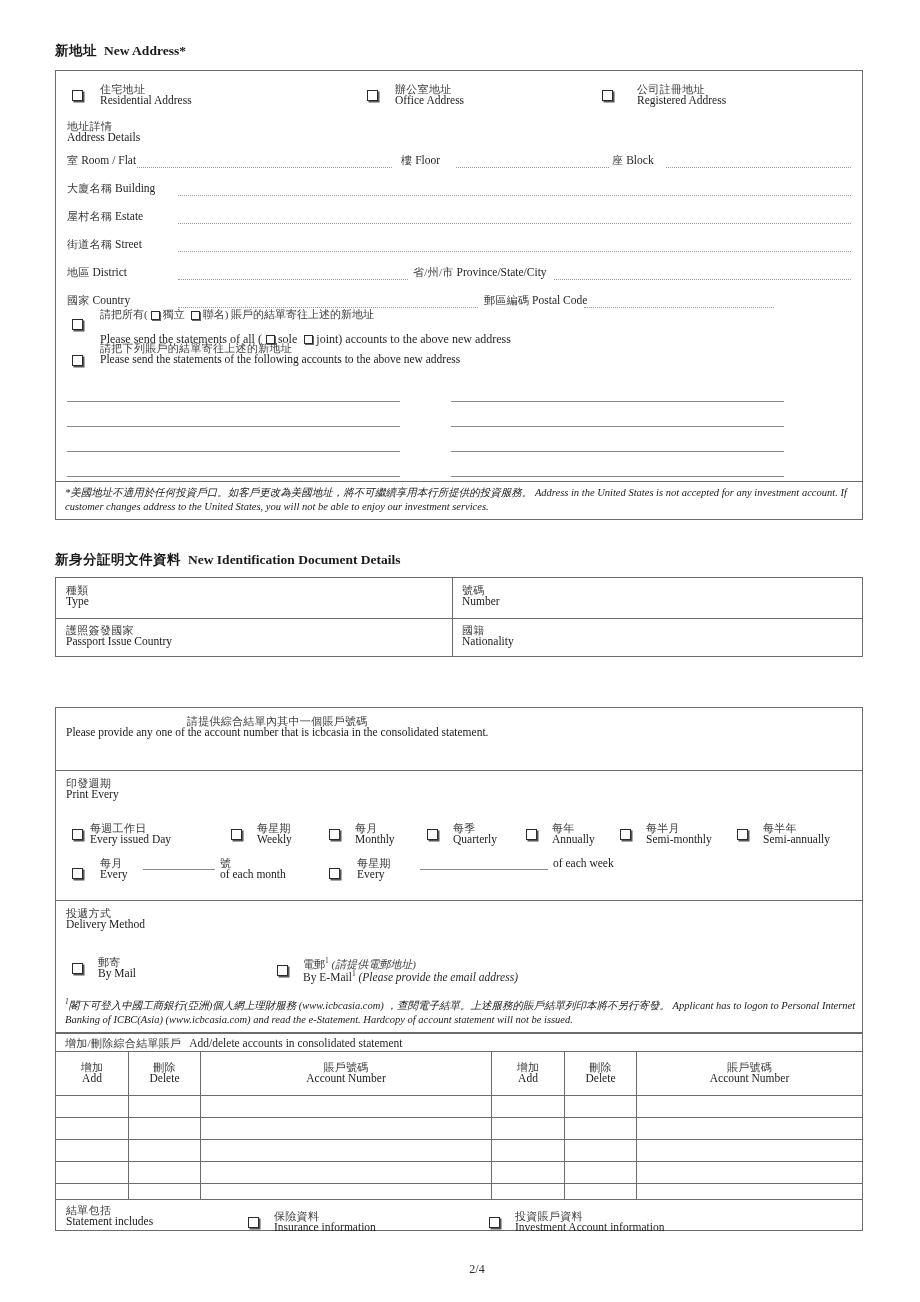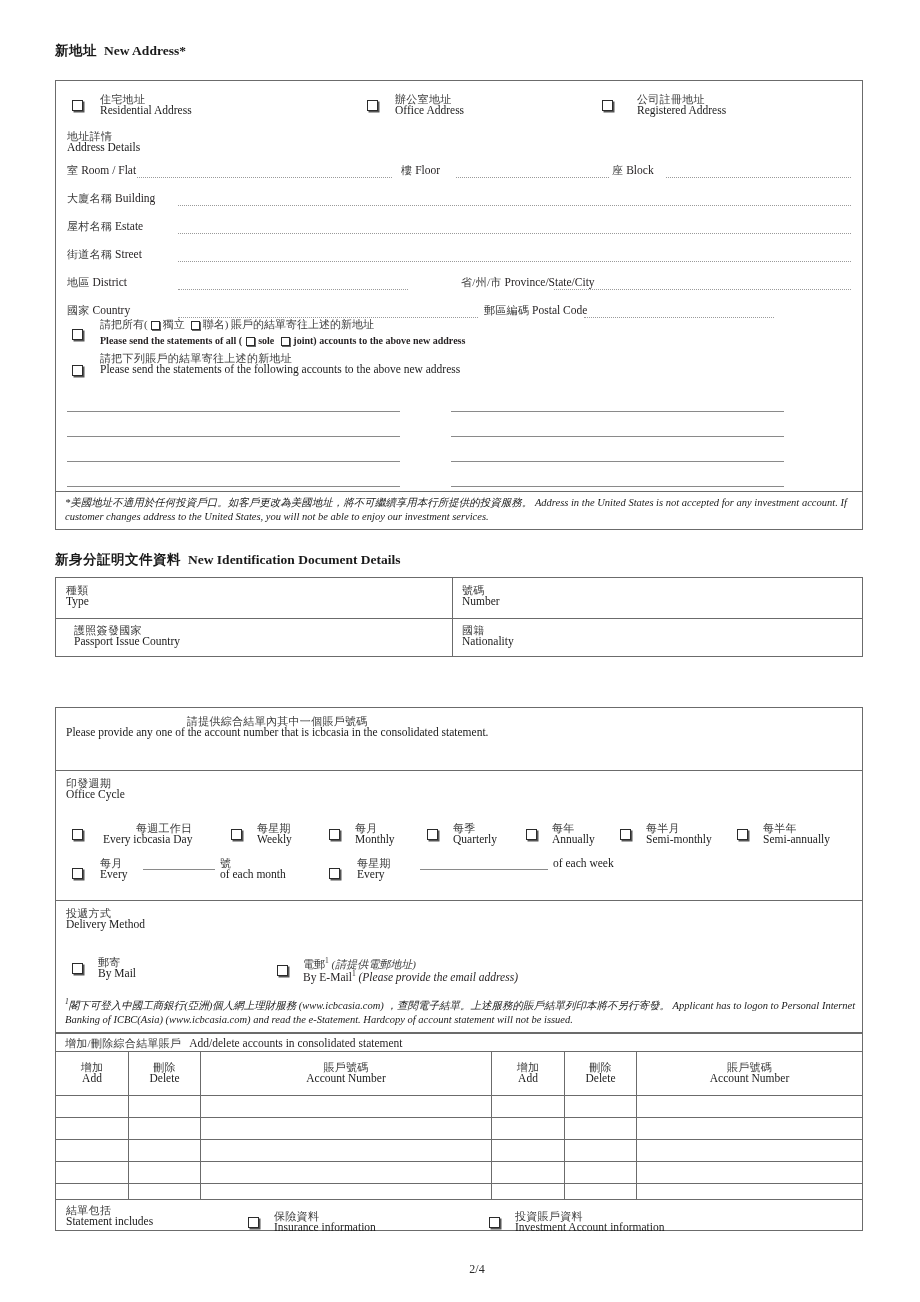--- a/index.html
+++ b/index.html
@@ -95,21 +95,21 @@
 </style>
 </head>
 <body>
 
 <div class="page">
 
   <div class="sec-head" style="left:55px; top:41px;">
     <span class="cn">新地址</span><span class="en">New Address*</span>
   </div>
 
-  <div class="box" style="left:55px; top:80px; width:808px; height:450px;">
+  <div class="box" style="left:55px; top:70px; width:808px; height:450px;">
 
     <div class="abs" style="left:16px; top:13px;">
       <span class="cbx"></span>
       <span class="bil" style="display:inline-block; margin-left:13px; vertical-align:middle;">
         <span class="cn">住宅地址</span>
         <span class="en">Residential Address</span>
       </span>
     </div>
 
     <div class="abs" style="left:311px; top:13px;">
@@ -168,21 +168,21 @@
       <span class="en">Street</span>
     </div>
     <div class="rule dot" style="left:122px; top:180px; width:673px;"></div>
 
     <div class="abs inl" style="left:11px; top:194px;">
       <span class="cn">地區</span>
       <span class="en">District</span>
     </div>
     <div class="rule dot" style="left:122px; top:208px; width:230px;"></div>
 
-    <div class="abs inl" style="left:357px; top:194px;margin-left:48px;">
+    <div class="abs inl" style="left:357px; top:194px;">
       <span class="cn">省/州/市</span>
       <span class="en">Province/State/City</span>
     </div>
     <div class="rule dot" style="left:498px; top:208px; width:297px;"></div>
 
     <div class="abs inl" style="left:11px; top:222px;">
       <span class="cn">國家</span>
       <span class="en">Country</span>
     </div>
     <div class="rule dot" style="left:122px; top:236px; width:300px;"></div>
@@ -193,21 +193,21 @@
     </div>
     <div class="rule dot" style="left:528px; top:236px; width:190px;"></div>
 
     <div class="abs" style="left:16px; top:243px;">
       <span class="cbx"></span>
     </div>
     <div class="abs" style="left:44px; top:238px; line-height:1.05;">
       <div style="font-size:11px; color:#3c3c3c; white-space:nowrap;">
         <span>請把所有(</span><span class="cbx sm" style="margin:0 3px;"></span><span>獨立</span><span class="cbx sm" style="margin:0 3px 0 6px;"></span><span>聯名</span><span>) 賬戶的結單寄往上述的新地址</span>
       </div>
-      <div style="font-size:10px; white-space:nowrap; margin-top:5px;font-weight:bold;">
+      <div style="font-size:12px; white-space:nowrap; margin-top:12px;">
         <span>Please send the statements of all (</span><span class="cbx sm" style="margin:0 3px 0 4px;"></span><span>sole</span><span class="cbx sm" style="margin:0 3px 0 7px;"></span><span>joint</span><span>) accounts to the above new address</span>
       </div>
     </div>
 
     <div class="abs" style="left:16px; top:279px;">
       <span class="cbx"></span>
     </div>
     <div class="abs bil" style="left:44px; top:272px;">
       <span class="cn">請把下列賬戶的結單寄往上述的新地址</span>
       <span class="en">Please send the statements of the following accounts to the above new address</span>
@@ -239,21 +239,21 @@
     <div class="hdiv" style="left:0; top:40px; width:806px;"></div>
 
     <div class="abs bil" style="left:10px; top:7px;">
       <span class="cn">種類</span>
       <span class="en">Type</span>
     </div>
     <div class="abs bil" style="left:406px; top:7px;">
       <span class="cn">號碼</span>
       <span class="en">Number</span>
     </div>
-    <div class="abs bil" style="left:10px; top:47px;margin-left:8px;">
+    <div class="abs bil" style="left:10px; top:47px;">
       <span class="cn">護照簽發國家</span>
       <span class="en">Passport Issue Country</span>
     </div>
     <div class="abs bil" style="left:406px; top:47px;">
       <span class="cn">國籍</span>
       <span class="en">Nationality</span>
     </div>
   </div>
 
 
@@ -261,28 +261,28 @@
 
     <div class="abs bil" style="left:10px; top:8px;text-align:center;">
       <span class="cn">請提供綜合結單內其中一個賬戶號碼</span>
       <span class="en">Please provide any one of the account number that is icbcasia in the consolidated statement.</span>
     </div>
 
     <div class="hdiv" style="left:0; top:62px; width:806px;"></div>
 
     <div class="abs bil" style="left:10px; top:70px;">
       <span class="cn">印發週期</span>
-      <span class="en">Office Cycle</span>
+      <span class="en">Print Every</span>
     </div>
 
     <div class="abs" style="left:16px; top:115px;">
       <span class="cbx"></span>
-      <span class="bil" style="display:inline-block; margin-left:16px; vertical-align:middle;text-align:right;">
+      <span class="bil" style="display:inline-block; margin-left:3px; vertical-align:middle;">
         <span class="cn">每週工作日</span>
-        <span class="en">Every icbcasia Day</span>
+        <span class="en">Every issued Day</span>
       </span>
     </div>
     <div class="abs" style="left:175px; top:115px;">
       <span class="cbx"></span>
       <span class="bil" style="display:inline-block; margin-left:11px; vertical-align:middle;">
         <span class="cn">每星期</span>
         <span class="en">Weekly</span>
       </span>
     </div>
     <div class="abs" style="left:273px; top:115px;">

